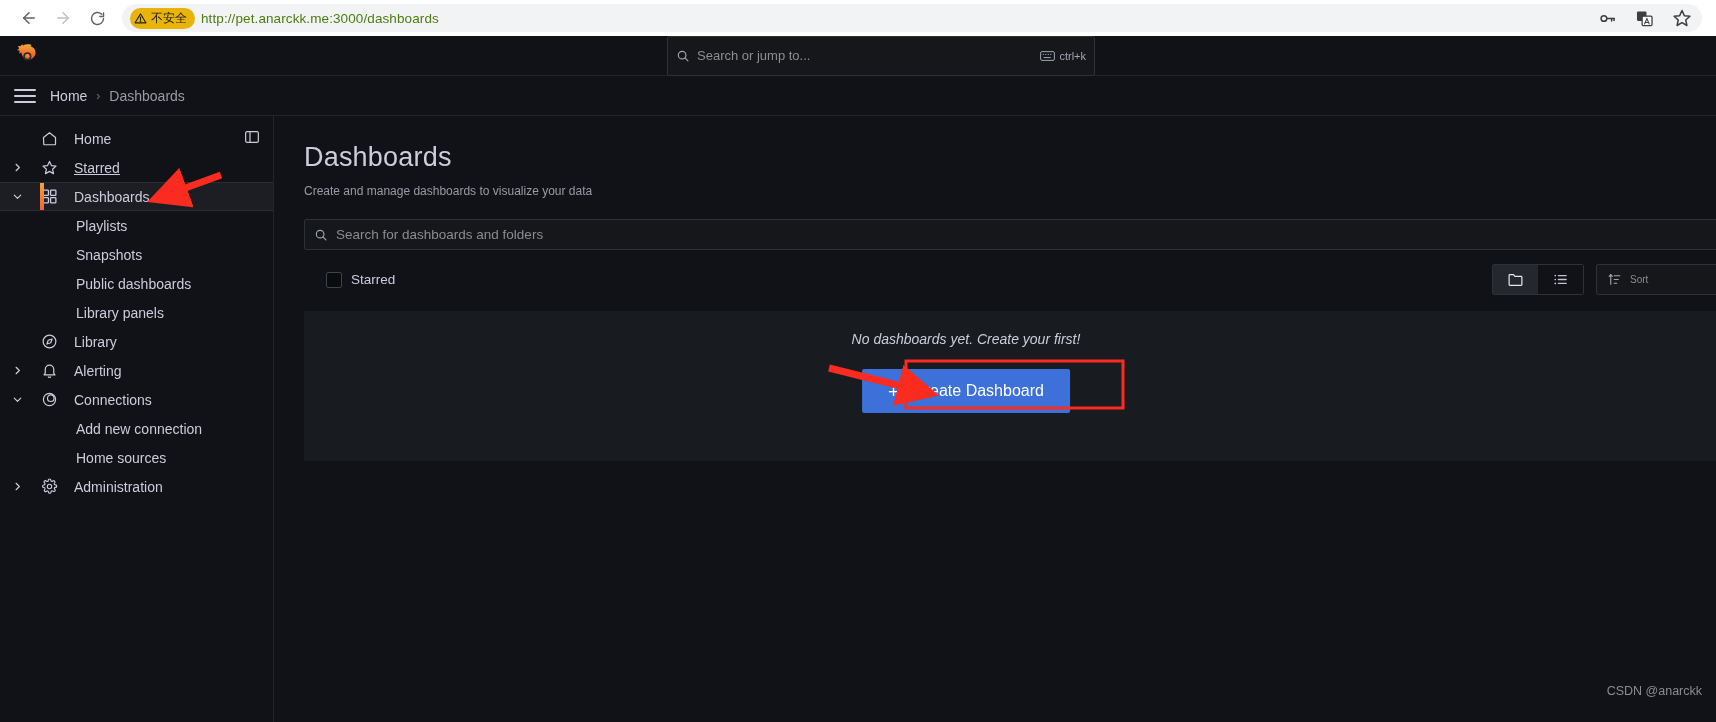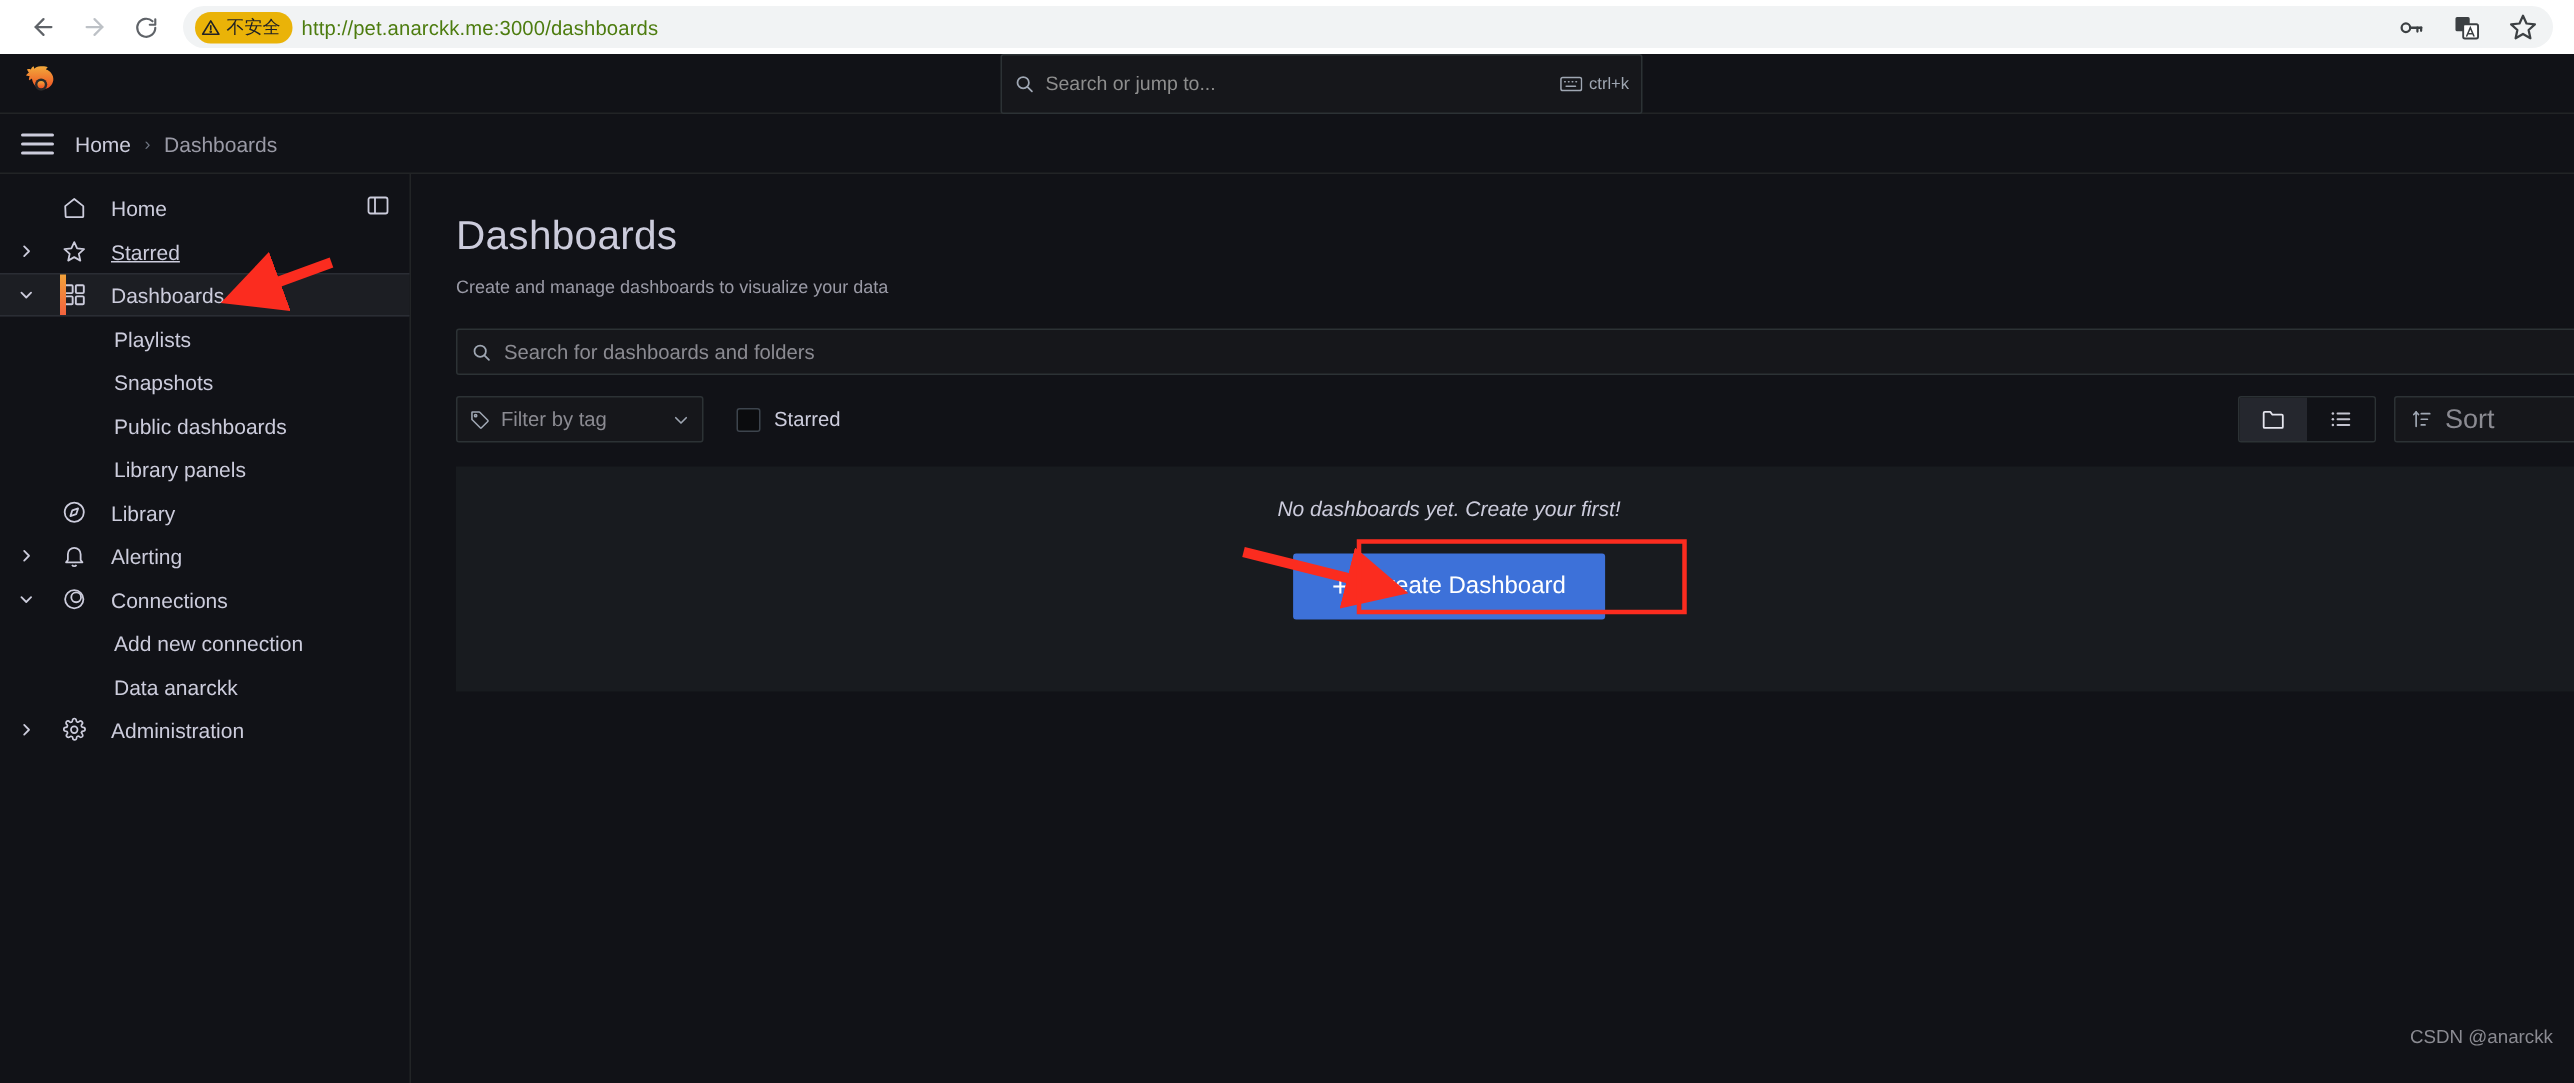--- a/index.html
+++ b/index.html
@@ -268,21 +268,21 @@
   .vbtn.on { background: #25272e; }
   .sortbtn {
     height: 31px;
     border: 1px solid #2c3235;
     border-radius: 2px;
     background: #16171b;
     display: flex; align-items: center; gap: 8px;
     padding: 0 10px;
     min-width: 150px;
   }
-  .sortbtn .sortlabel { font-size: 18px; color: #8b8b92; white-space: nowrap; }
+  .sortbtn .sortlabel { font-size: 10px; color: #8b8b92; white-space: nowrap; }
 
   .empty-panel {
     margin-top: 16px;
     height: 150px;
     background: #181b1f;
     width: calc(100% + 30px);
     position: relative;
   }
   .empty-msg {
     position: absolute;
@@ -534,21 +534,21 @@
             <circle cx="13.8" cy="10.2" r="4.6"></circle>
         </svg>
       </span>
       <span class="nlabel">Connections</span>
     </div>
 
     <div class="nav-row child">
       <span class="nlabel">Add new connection</span>
     </div>
     <div class="nav-row child">
-      <span class="nlabel">Data anarckk</span>
+      <span class="nlabel">Home sources</span>
     </div>
 
     <div class="nav-row">
       <span class="chev">
         <svg width="11" height="11" viewBox="0 0 24 24" fill="none" stroke="#ccccdc" stroke-width="2.6" stroke-linecap="round" stroke-linejoin="round">
             <polyline points="9 5 16 12 9 19"></polyline>
           </svg>
       </span>
       <span class="nicon">
         <svg width="17" height="17" viewBox="0 0 24 24" fill="none" stroke="#ccccdc" stroke-width="1.6">
@@ -566,30 +566,20 @@
 
     <div class="search-wrap">
       <svg width="14" height="14" viewBox="0 0 24 24" fill="none" stroke="#9fa7b3" stroke-width="2" stroke-linecap="round">
         <circle cx="10.5" cy="10.5" r="6.5"></circle>
           <line x1="15.3" y1="15.3" x2="20.5" y2="20.5"></line>
       </svg>
       <span class="ph">Search for dashboards and folders</span>
     </div>
 
     <div class="filter-row">
-      <div class="tag-select">
-        <svg width="14" height="14" viewBox="0 0 24 24" fill="none" stroke="#9fa7b3" stroke-width="1.8" stroke-linejoin="round">
-          <path d="M11 2.8H3.4A.6.6 0 0 0 2.8 3.4V11a1 1 0 0 0 .3.7l9.2 9.2a1 1 0 0 0 1.4 0l7.2-7.2a1 1 0 0 0 0-1.4l-9.2-9.2a1 1 0 0 0-.7-.3z"></path>
-          <circle cx="7" cy="7" r="1.3"></circle>
-        </svg>
-        <span class="tsl">Filter by tag</span>
-        <svg width="12" height="12" viewBox="0 0 24 24" fill="none" stroke="#9fa7b3" stroke-width="2.2" stroke-linecap="round" stroke-linejoin="round">
-          <polyline points="5 9 12 16 19 9"></polyline>
-        </svg>
-      </div>
 
       <div class="starred-check">
         <span class="cbox"></span>
         <span class="sl">Starred</span>
       </div>
 
       <div class="right-tools">
         <div class="viewgroup">
           <div class="vbtn on">
             <svg width="17" height="17" viewBox="0 0 24 24" fill="none" stroke="#e6e6ef" stroke-width="1.7" stroke-linejoin="round">

